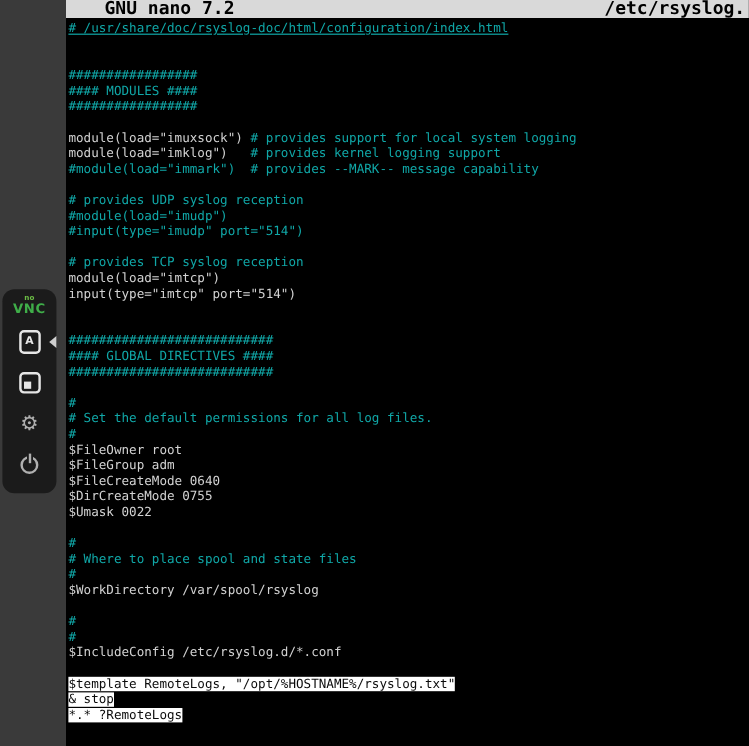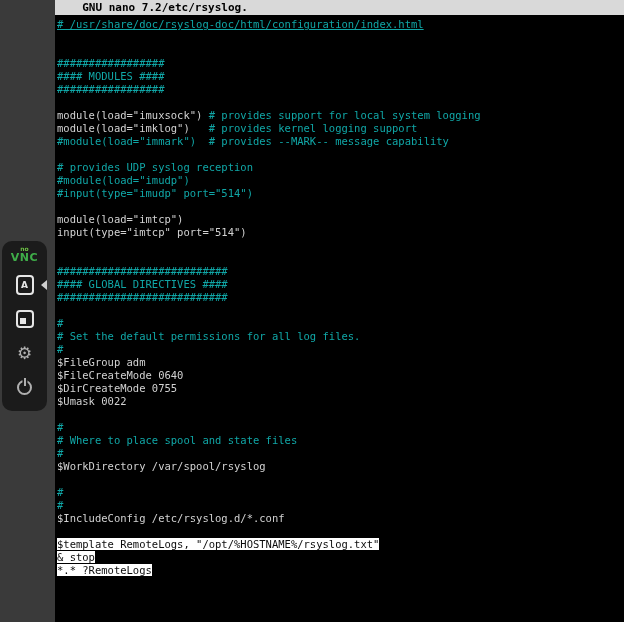--- a/index.html
+++ b/index.html
@@ -82,22 +82,22 @@
   }
 
   
   .terminal {
     position:absolute; left:55px; top:0;
     width:569px; height:622px;
     background:#000;
   }
   .titlebar {
     height:15px; background:#d9d9d9; color:#000;
-    font-size:11px; line-height:15px; font-weight:bold;
-    display:flex; 
+    font-size:15px; line-height:15px; font-weight:bold;
+    display:flex; justify-content:space-between;
     padding:0 3px 0 14px; white-space:pre;
   }
   .content {
     padding:3px 0 0 2px;
     font-size:10.5px; line-height:13px;
   }
   .line { white-space:pre; height:13px; color:#d2d2d2; }
   .code { color:#d2d2d2; }
   .cmt  { color:#10a7a7; }
   .cmtu { color:#10a7a7; text-decoration:underline; }
@@ -142,31 +142,33 @@
       <div class="line"><span class="cmt">#################</span></div>
       <div class="line">&nbsp;</div>
       <div class="line"><span class="code">module(load="imuxsock") </span><span class="cmt"># provides support for local system logging</span></div>
       <div class="line"><span class="code">module(load="imklog")   </span><span class="cmt"># provides kernel logging support</span></div>
       <div class="line"><span class="cmt">#module(load="immark")  # provides --MARK-- message capability</span></div>
       <div class="line">&nbsp;</div>
       <div class="line"><span class="cmt"># provides UDP syslog reception</span></div>
       <div class="line"><span class="cmt">#module(load="imudp")</span></div>
       <div class="line"><span class="cmt">#input(type="imudp" port="514")</span></div>
       <div class="line">&nbsp;</div>
+      <div class="line"><span class="cmt"># provides TCP syslog reception</span></div>
       <div class="line"><span class="code">module(load="imtcp")</span></div>
       <div class="line"><span class="code">input(type="imtcp" port="514")</span></div>
       <div class="line">&nbsp;</div>
       <div class="line">&nbsp;</div>
       <div class="line"><span class="cmt">###########################</span></div>
       <div class="line"><span class="cmt">#### GLOBAL DIRECTIVES ####</span></div>
       <div class="line"><span class="cmt">###########################</span></div>
       <div class="line">&nbsp;</div>
       <div class="line"><span class="cmt">#</span></div>
       <div class="line"><span class="cmt"># Set the default permissions for all log files.</span></div>
       <div class="line"><span class="cmt">#</span></div>
+      <div class="line"><span class="code">$FileOwner root</span></div>
       <div class="line"><span class="code">$FileGroup adm</span></div>
       <div class="line"><span class="code">$FileCreateMode 0640</span></div>
       <div class="line"><span class="code">$DirCreateMode 0755</span></div>
       <div class="line"><span class="code">$Umask 0022</span></div>
       <div class="line">&nbsp;</div>
       <div class="line"><span class="cmt">#</span></div>
       <div class="line"><span class="cmt"># Where to place spool and state files</span></div>
       <div class="line"><span class="cmt">#</span></div>
       <div class="line"><span class="code">$WorkDirectory /var/spool/rsyslog</span></div>
       <div class="line">&nbsp;</div>

